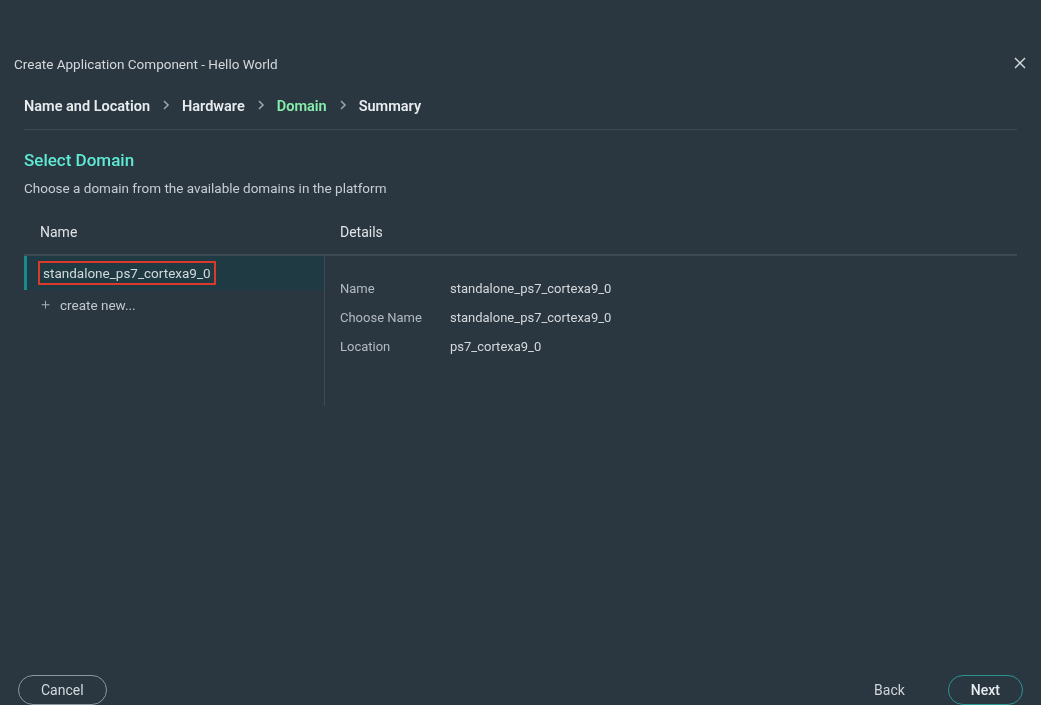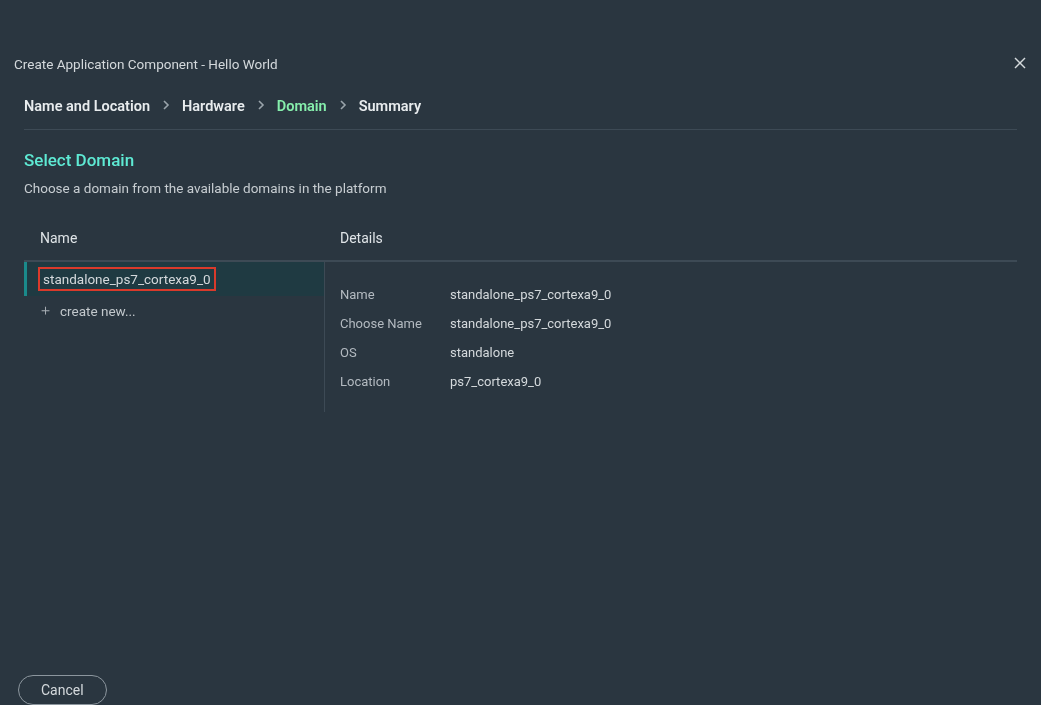--- a/index.html
+++ b/index.html
@@ -60,21 +60,21 @@
     }
     .page-title {
       font-size: 17px;
       font-weight: 500;
       color: #5eead4;
       margin-bottom: 10px;
     }
     .page-desc {
       font-size: 13.5px;
       color: #c7cdd1;
-      margin-bottom: 24px;
+      margin-bottom: 18px;
     }
     .two-col {
       display: flex;
       align-items: stretch;
     }
     .col-left {
       width: 300px;
     }
     .col-right {
       flex: 1;
@@ -248,27 +248,27 @@
       <div class="details-body">
         <div class="detail-row">
           <div class="detail-key">Name</div>
           <div class="detail-val">standalone_ps7_cortexa9_0</div>
         </div>
         <div class="detail-row">
           <div class="detail-key">Choose Name</div>
           <div class="detail-val">standalone_ps7_cortexa9_0</div>
         </div>
         <div class="detail-row">
-          <div class="detail-key">OS</div>
-          <div class="detail-val">standalone</div>
-        </div>
-        <div class="detail-row">
           <div class="detail-key">Location</div>
           <div class="detail-val">ps7_cortexa9_0</div>
         </div>
       </div>
     </div>
   </div>
 </div>
 
 <div class="footer">
   <button class="btn">Cancel</button>
+  <div class="footer-right">
+    <button class="btn ghost">Back</button>
+    <button class="btn primary">Next</button>
+  </div>
 </div>
 
 </body></html>

